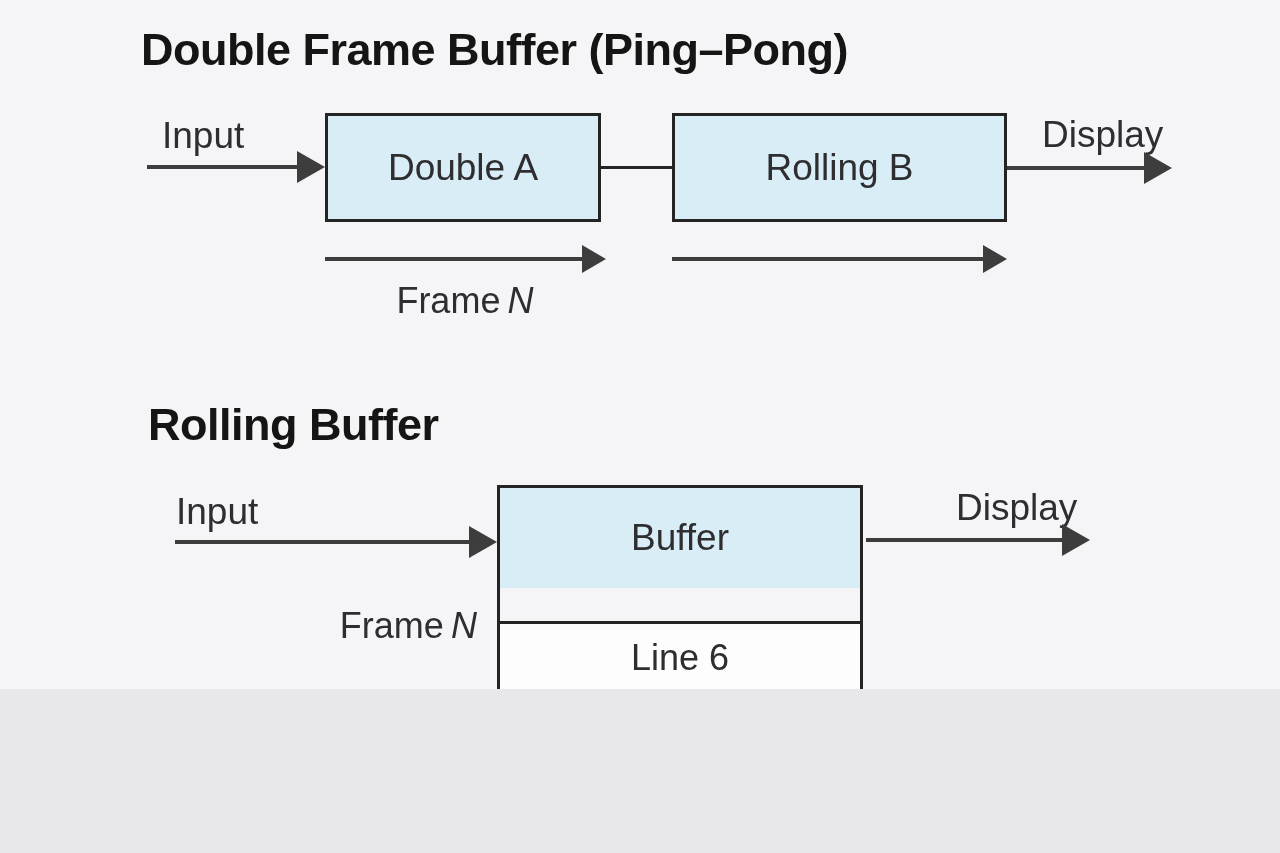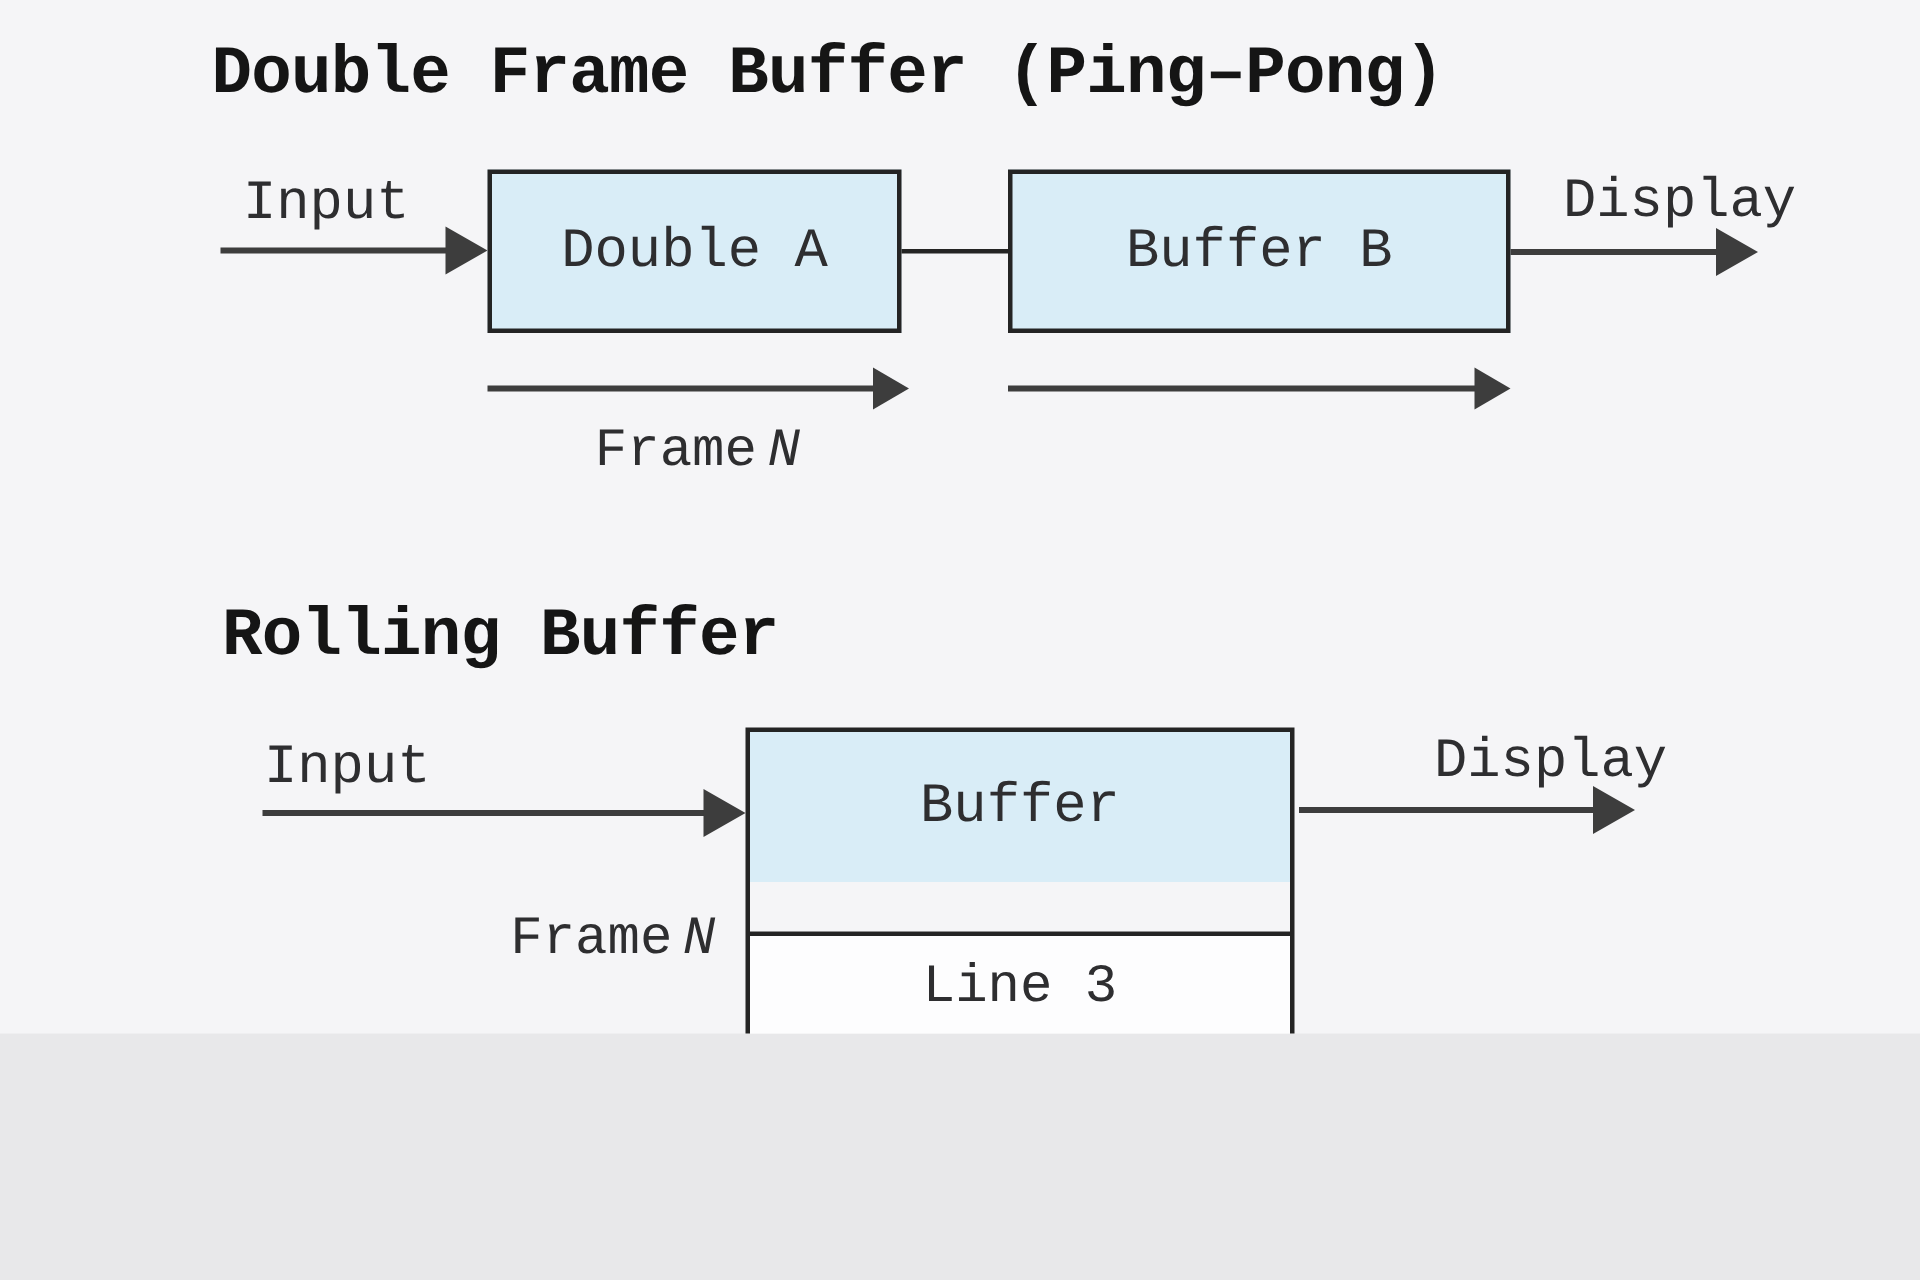--- a/index.html
+++ b/index.html
@@ -1,21 +1,21 @@
 <!DOCTYPE html>
 <html style="--bg: #f5f5f7; --box-fill: #d9edf7; --box-border: #242424; --arrow: #3d3d3d; --text: #2e2e30; --title: #151515; --row-fill: #fdfdfe;"><head>
 <meta charset="utf-8">
 <style>
   :root{
     --bg:#f5f5f7; --box-fill:#d9edf7; --box-border:#242424;
     --arrow:#3d3d3d; --text:#2e2e30; --title:#151515; --row-fill:#fdfdfe;
   }
   *{margin:0;padding:0;box-sizing:border-box;}
   body{font-family:"Liberation Sans","DejaVu Sans",sans-serif;background:#e8e8ea;}
-  .canvas{position:relative;width:1280px;height:689px;background:var(--bg);overflow:hidden;font-family:Liberation Mono, monospace;}
+  .canvas{position:relative;width:1280px;height:689px;background:var(--bg);overflow:hidden;}
 
   .title{position:absolute;font-weight:700;font-size:45px;line-height:1.1;color:var(--title);letter-spacing:-0.5px;white-space:nowrap;}
   .label{position:absolute;font-size:37px;line-height:1.1;color:var(--text);white-space:nowrap;}
   .label .var{font-style:italic;margin-left:0.2em;}
   .center{text-align:center;}
   .right{text-align:right;}
 
   .box{position:absolute;background:var(--box-fill);border:3px solid var(--box-border);
        display:flex;align-items:center;justify-content:center;
        font-size:37px;color:var(--text);}
@@ -47,21 +47,21 @@
 
   <div class="arrow" style="left:147px;top:167px;width:178px;">
     <div class="shaft" style="width:152px;"></div>
     <div class="head" style="left:150px;"></div>
   </div>
 
   <div class="box" style="left:325px;top:113px;width:276px;height:109px;">Double A</div>
 
   <div class="connector" style="left:601px;top:166px;width:71px;"></div>
 
-  <div class="box" style="left:672px;top:113px;width:335px;height:109px;">Buffer B</div>
+  <div class="box" style="left:672px;top:113px;width:335px;height:109px;">Rolling B</div>
 
   <div class="label" style="left:1042px;top:115px;">Display</div>
 
   <div class="arrow" style="left:1007px;top:168px;width:165px;">
     <div class="shaft" style="width:139px;"></div>
     <div class="head" style="left:137px;"></div>
   </div>
 
   <div class="arrow sm" style="left:325px;top:259px;width:281px;">
     <div class="shaft" style="width:259px;"></div>
@@ -82,21 +82,21 @@
 
   <div class="label" style="left:176px;top:492px;">Input</div>
 
   <div class="arrow" style="left:175px;top:542px;width:322px;">
     <div class="shaft" style="width:296px;"></div>
     <div class="head" style="left:294px;"></div>
   </div>
 
   <div class="rb-box" style="left:497px;top:485px;width:366px;">
     <div class="rb-header">Buffer</div>
-    <div class="rb-row">Line 3</div>
+    <div class="rb-row">Line 6</div>
   </div>
 
   <div class="label right" style="left:227px;top:606px;width:250px;font-size:36px;">
     <span>Frame</span><span class="var">N</span>
   </div>
 
 
   <div class="label" style="left:956px;top:488px;">Display</div>
 
   <div class="arrow" style="left:866px;top:540px;width:224px;">

